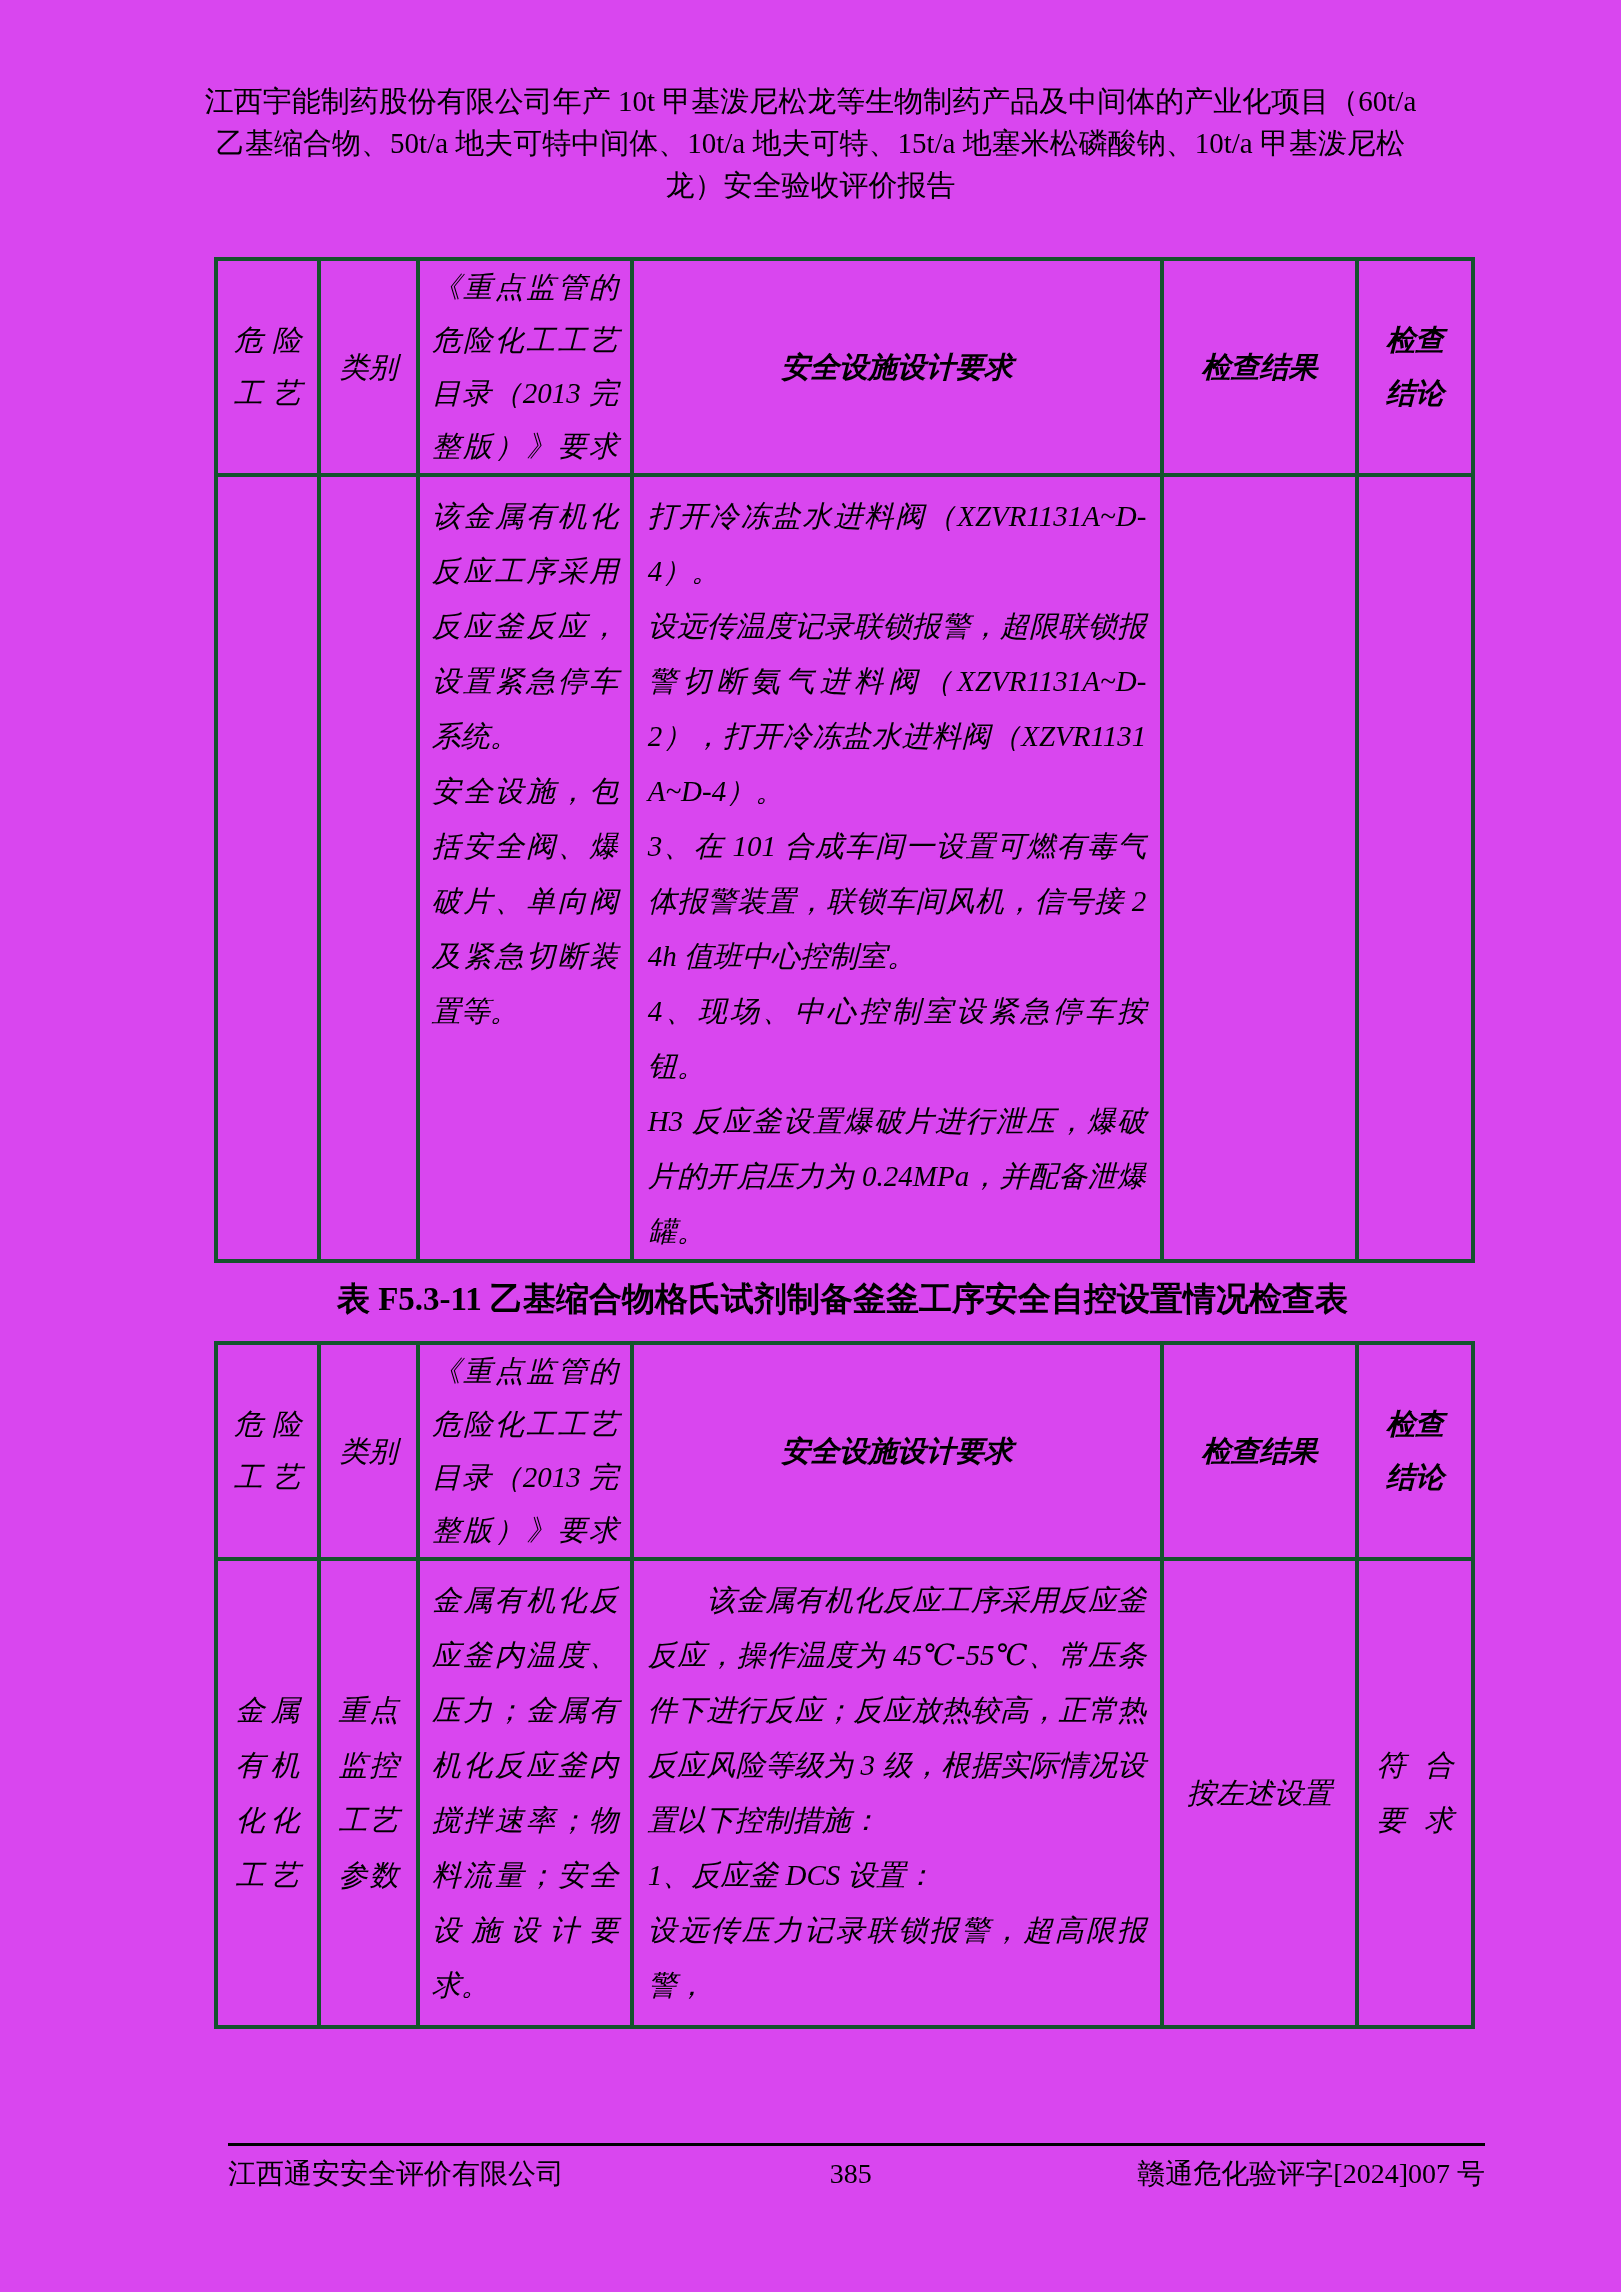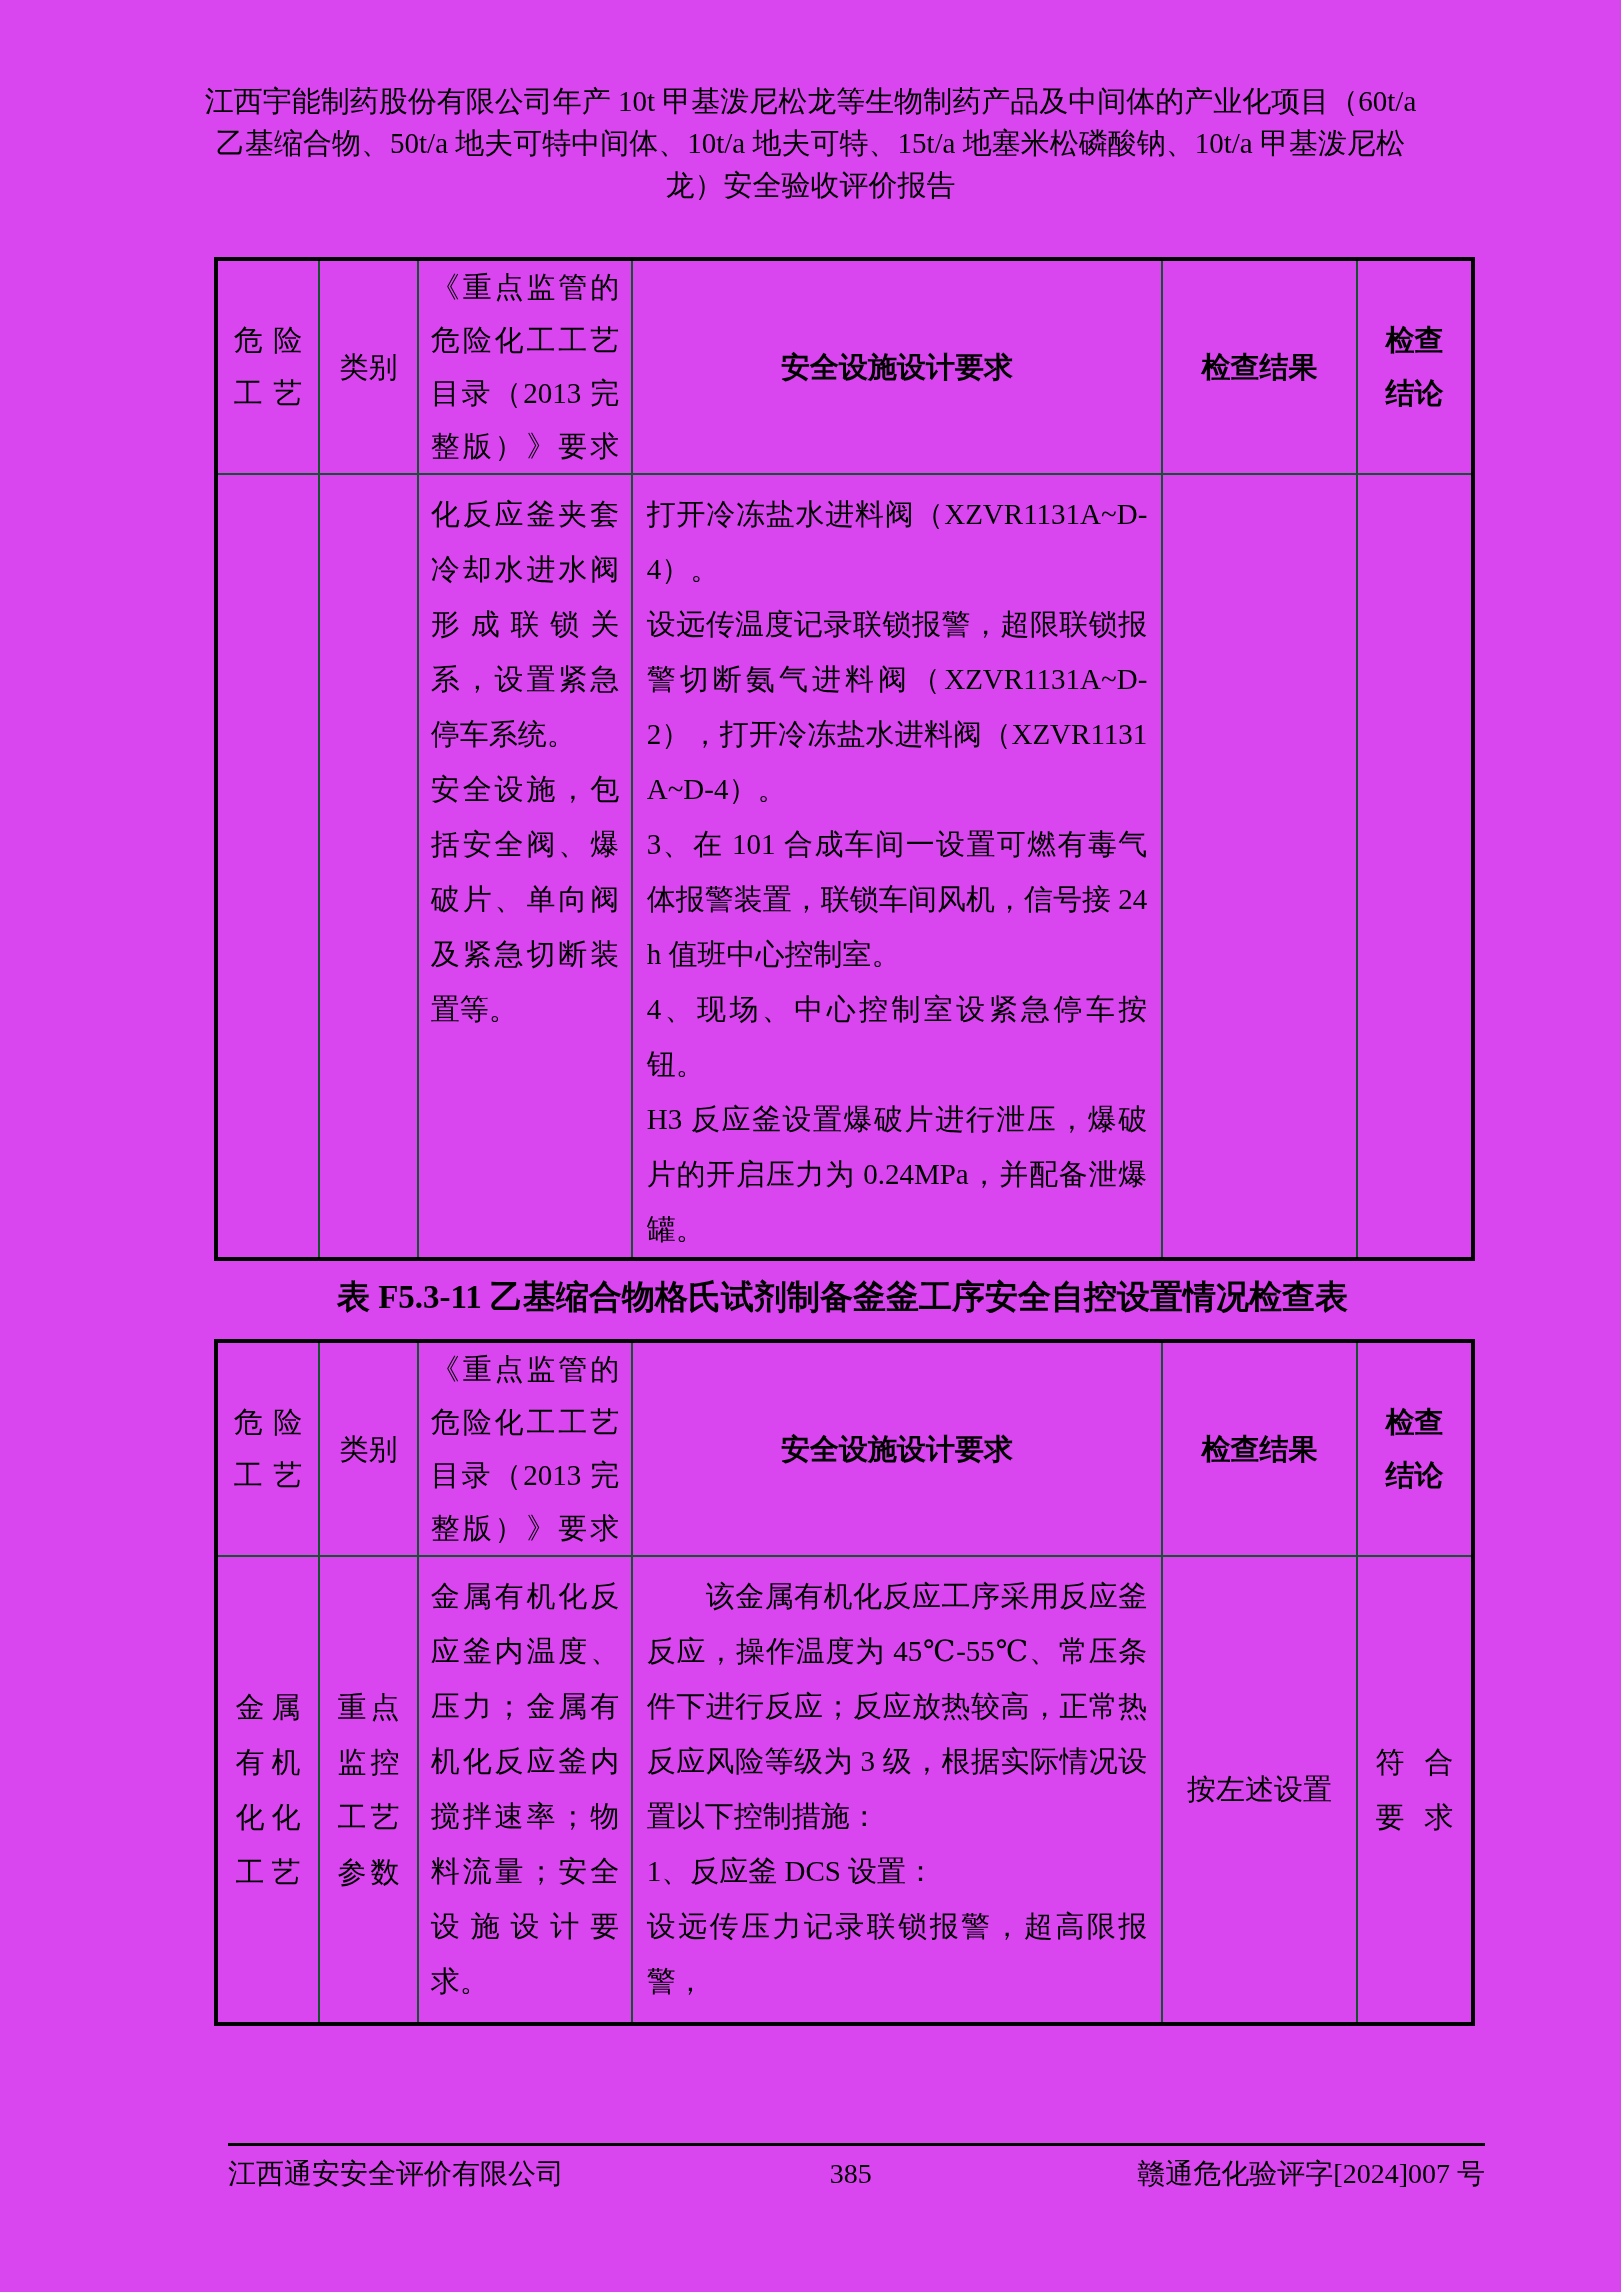--- a/index.html
+++ b/index.html
@@ -31,23 +31,24 @@
   
   table.check-table {
     border-collapse: collapse;
     table-layout: fixed;
     width: 1257px;
     margin-left: 214px;
     border: 4.9px solid #000;
     font-size: 29px;
   }
   table.check-table td {
-    border: 2px solid #14532d;
+    border: 4px solid #14532d;
     box-sizing: border-box;
     overflow: hidden;
+    font-style: italic;
   }
   
   tr.head-row { height: 214px; }
   tr.head-row td {
     vertical-align: middle;
     line-height: 53px;
     text-align: center;
     white-space: pre-wrap;
   }
   td.hc-spread {
@@ -141,21 +142,21 @@
 目录（2013 完
 整版）》要求</td>
       <td class="hc-bold">安全设施设计要求</td>
       <td class="hc-bold">检查结果</td>
       <td class="hc-bold">检查
 结论</td>
     </tr>
     <tr style="height:669px">
       <td class="bc"></td>
       <td class="bc"></td>
-      <td class="bc">化反应釜夹套冷却水进水阀形成联锁关系，设置紧急停车系统。
+      <td class="bc">该金属有机化反应工序采用反应釜反应，设置紧急停车系统。
 安全设施，包括安全阀、爆破片、单向阀及紧急切断装置等。</td>
       <td class="bc bc-wide">打开冷冻盐水进料阀（XZVR1131A~D-4）。
 设远传温度记录联锁报警，超限联锁报警切断氨气进料阀（XZVR1131A~D-2），打开冷冻盐水进料阀（XZVR1131A~D-4）。
 3、在 101 合成车间一设置可燃有毒气体报警装置，联锁车间风机，信号接 24h 值班中心控制室。
 4、现场、中心控制室设紧急停车按钮。
 H3 反应釜设置爆破片进行泄压，爆破片的开启压力为 0.24MPa，并配备泄爆罐。</td>
       <td class="bc"></td>
       <td class="bc"></td>
     </tr>
   </tbody>

